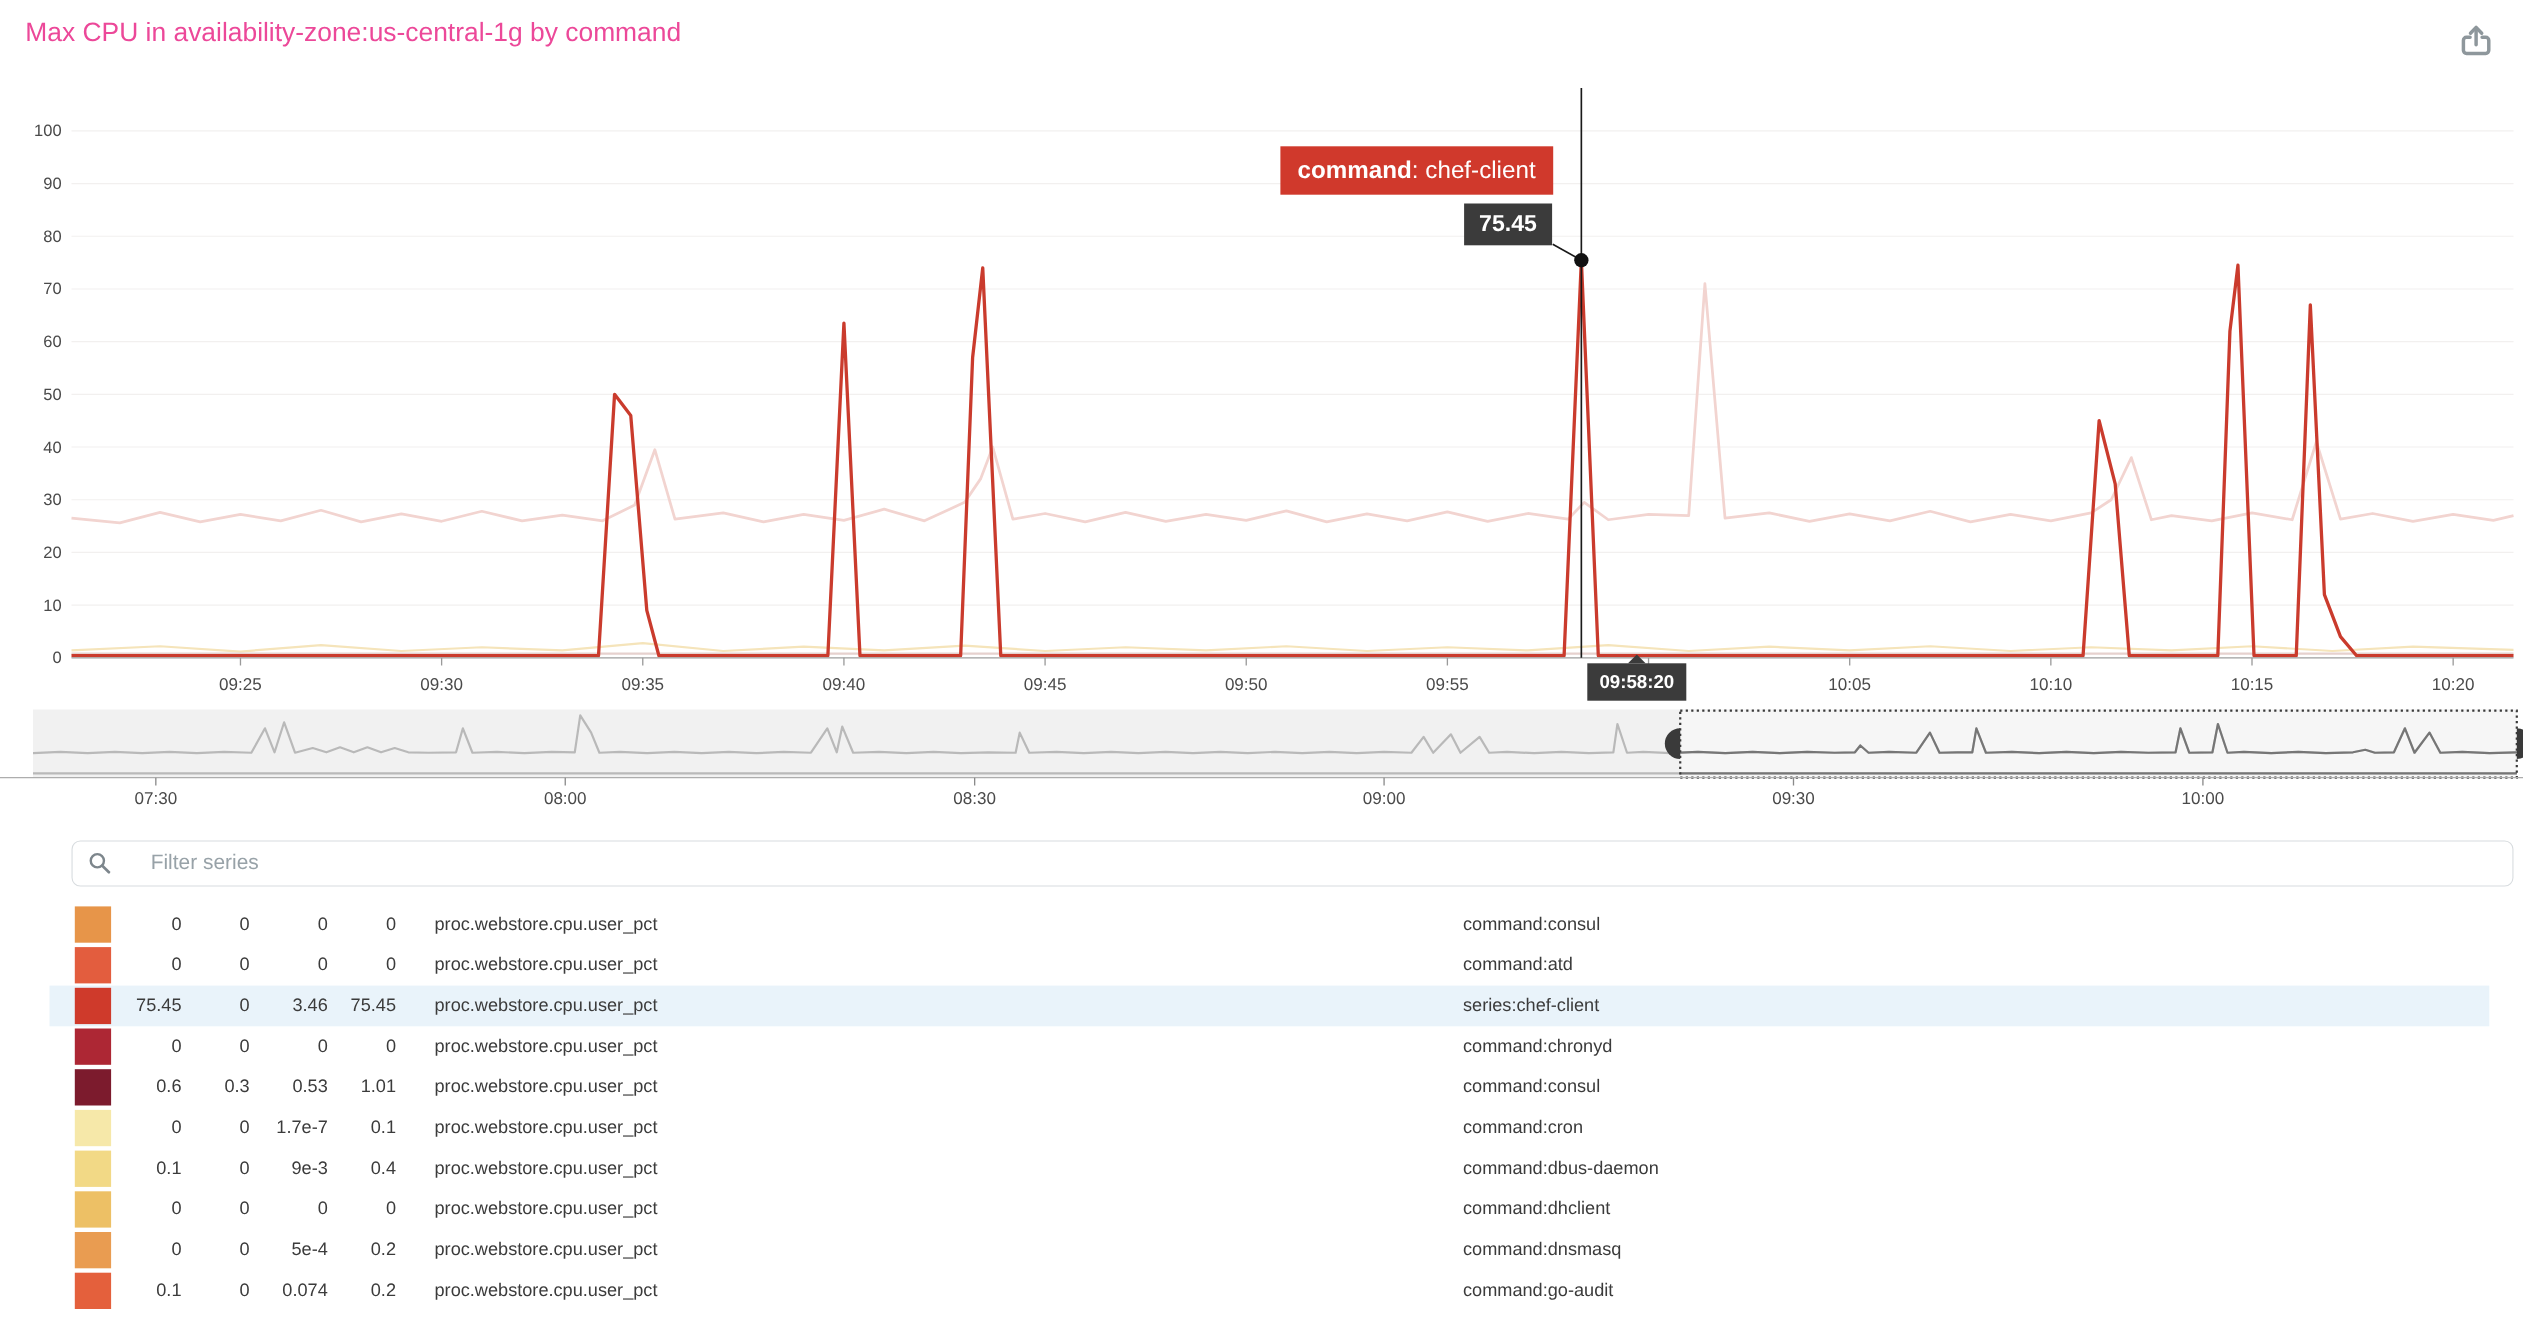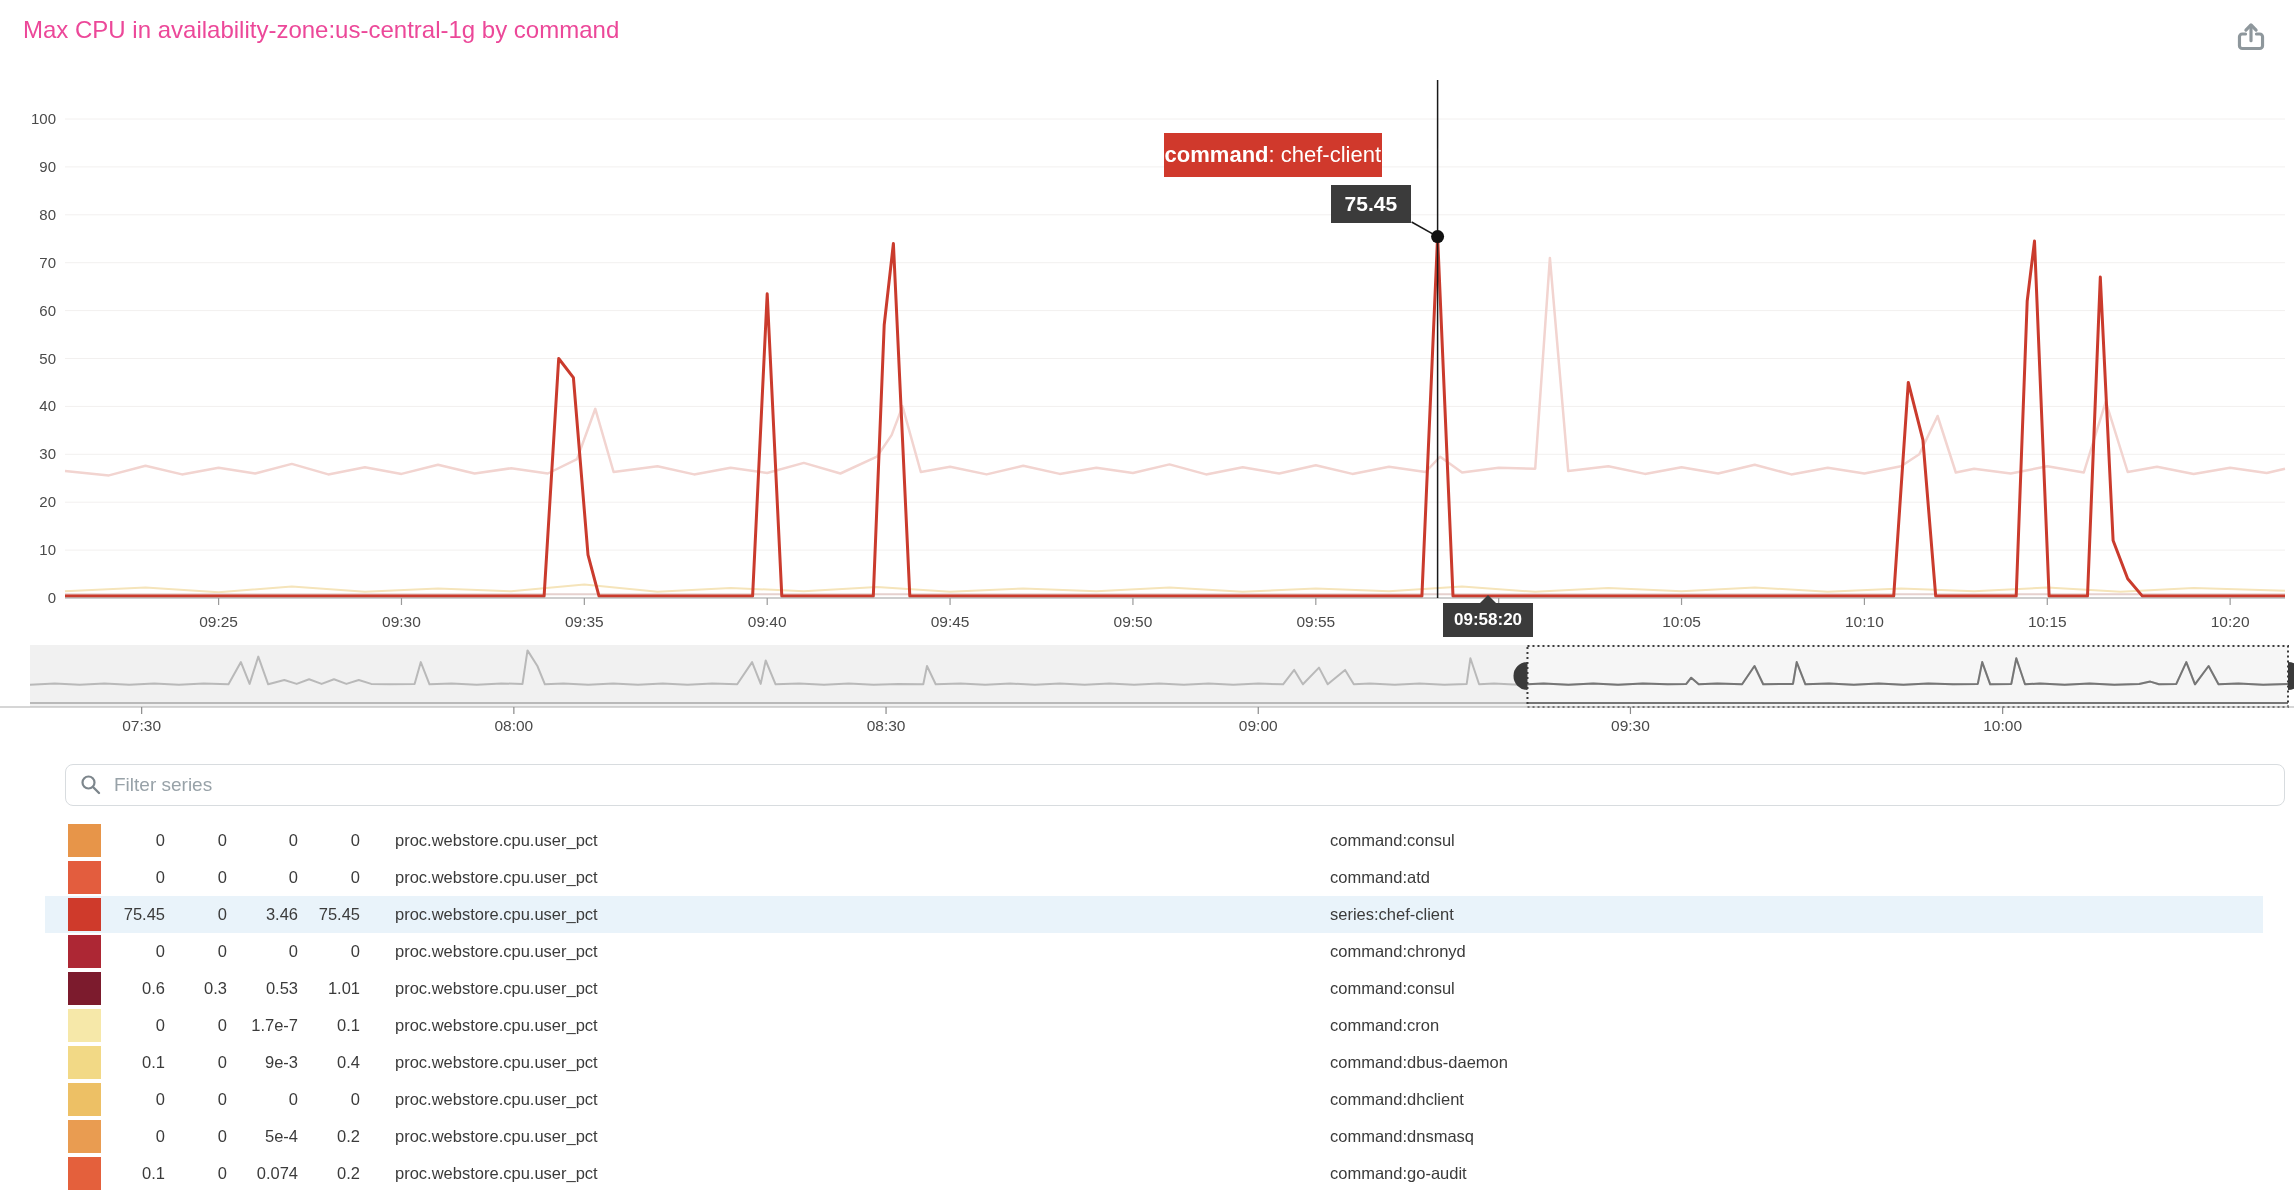--- a/index.html
+++ b/index.html
@@ -3,32 +3,32 @@
 <meta charset="utf-8">
 <style>
   html,body{margin:0;padding:0;background:#fff;}
   .stage{position:relative;width:2294px;height:1203px;background:#fff;overflow:hidden;
          font-family:"Liberation Sans",sans-serif;color:#3b3b3b;}
   .title{position:absolute;left:23px;top:16px;font-size:24px;font-weight:500;color:#ec4899;white-space:nowrap;}
   .export-btn{position:absolute;right:26px;top:20px;width:34px;height:34px;cursor:pointer;}
   #chartSvg{position:absolute;left:0;top:0;}
   svg text{font-family:"Liberation Sans",sans-serif;}
   .tt-red{position:absolute;top:133px;background:#d0392c;color:#fff;font-size:22px;
-          padding:9px 1px;white-space:nowrap;z-index:5;}
+          padding:9px 16px;white-space:nowrap;z-index:5;}
   .tt-red .k{font-weight:bold;}
   .tt-val{position:absolute;top:185px;background:#3b3b3b;color:#fff;font-size:21px;
           font-weight:bold;padding:7px 14px;white-space:nowrap;z-index:5;}
   .time-badge{position:absolute;top:603px;background:#3b3b3b;color:#fff;font-size:17px;
           font-weight:bold;padding:7px 11px;white-space:nowrap;z-index:6;}
   .time-badge::before{content:"";position:absolute;top:-8px;left:50%;margin-left:-8px;
           border-left:8px solid transparent;border-right:8px solid transparent;
           border-bottom:8px solid #3b3b3b;}
   .filter-wrap{position:absolute;left:65px;top:764px;width:2220px;height:42px;}
   .filter-wrap input{width:100%;height:100%;box-sizing:border-box;border:1.5px solid #d8dcdf;
-          border-radius:8px;padding:0 14px 0 48px;font-size:19px;color:#3b3b3b;outline:none;
+          border-radius:8px;padding:0 14px 0 71px;font-size:19px;color:#3b3b3b;outline:none;
           font-family:"Liberation Sans",sans-serif;}
   .filter-wrap input::placeholder{color:#98a2a8;}
   .filter-wrap .mag{position:absolute;left:15px;top:10px;width:22px;height:22px;pointer-events:none;}
   .series-table{position:absolute;left:45px;top:822px;width:2218px;}
   .srow{position:relative;height:37px;cursor:pointer;}
   .srow.hl{background:#e9f3fa;}
   .srow .sw{position:absolute;left:23px;top:2px;width:33px;height:33px;}
   .srow .v{position:absolute;top:0;width:80px;text-align:right;line-height:37px;font-size:16.5px;color:#3b3b3b;}
   .srow .v1{left:40px;} .srow .v2{left:102px;} .srow .v3{left:173px;} .srow .v4{left:235px;}
   .srow .metric{position:absolute;left:350px;top:0;line-height:37px;font-size:16.5px;color:#3b3b3b;}

